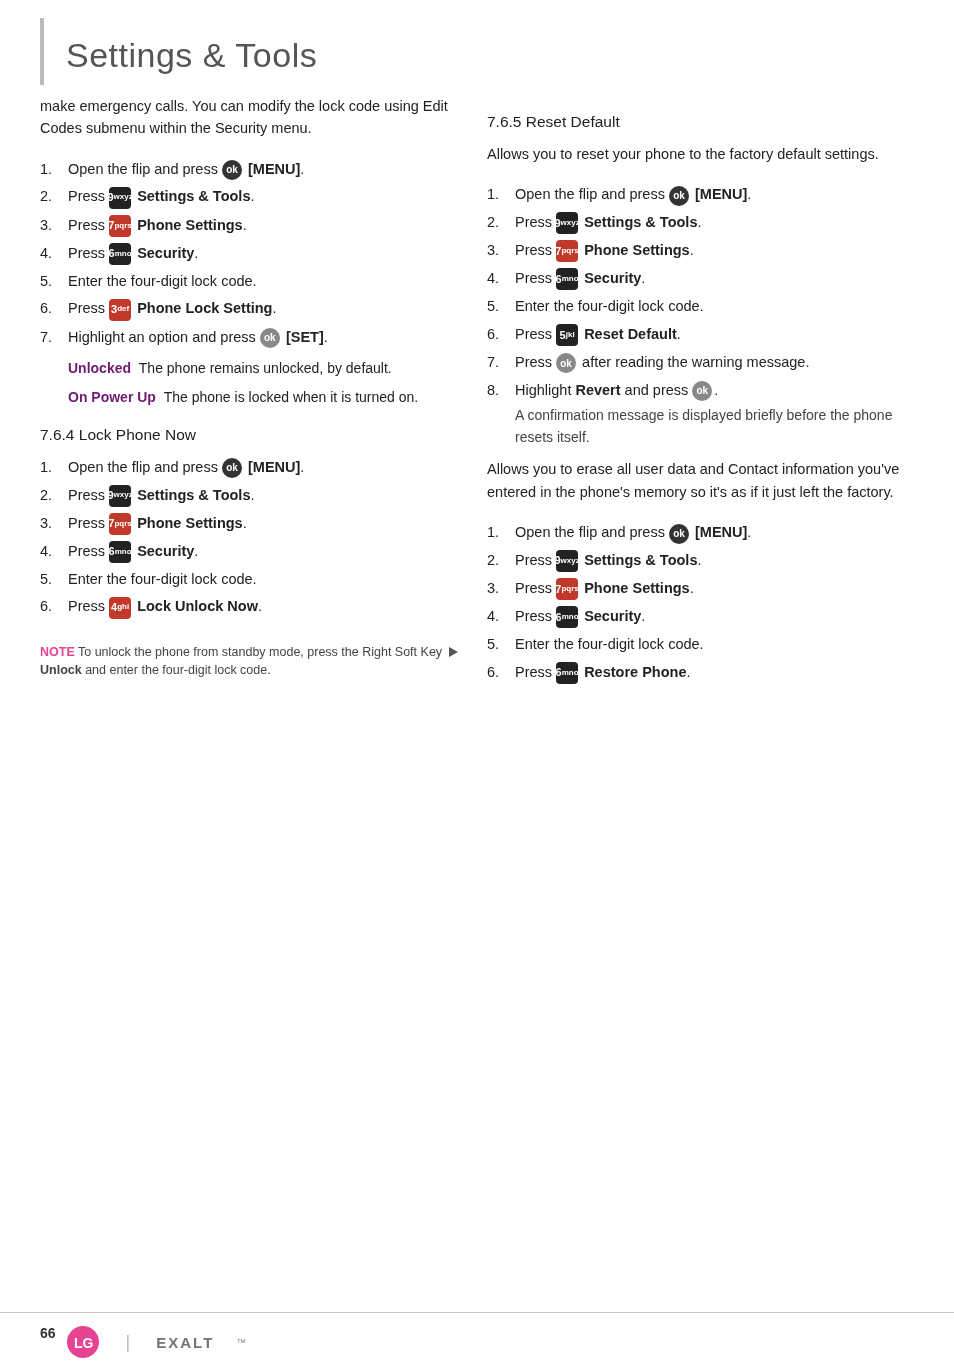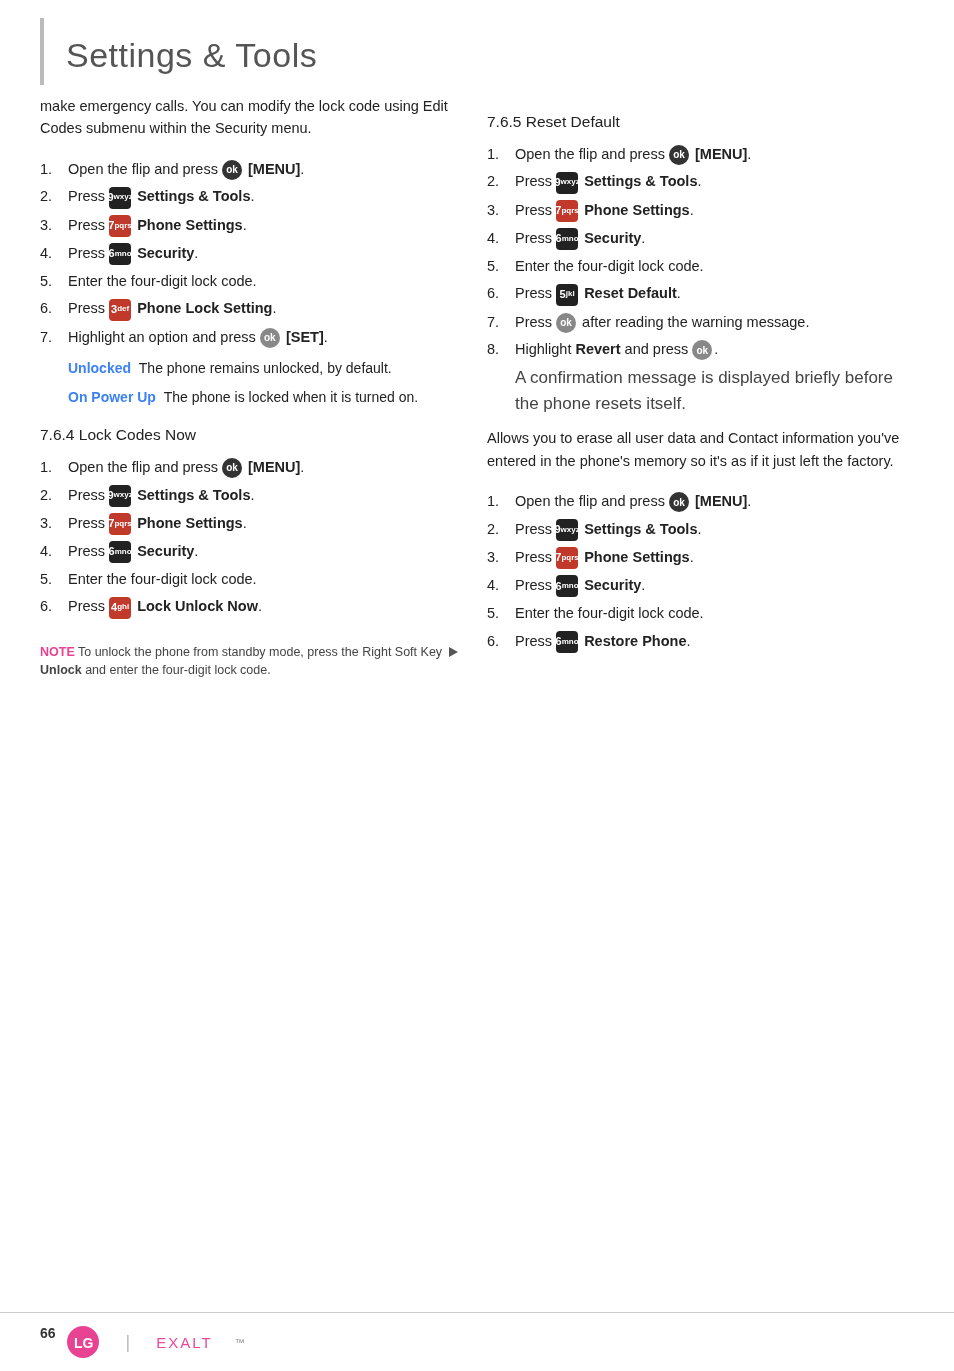--- a/index.html
+++ b/index.html
@@ -118,21 +118,21 @@
       height: 20px;
       border-radius: 50%;
       background: #333;
       color: #fff;
       font-size: 10px;
       font-weight: bold;
       vertical-align: middle;
       margin-right: 2px;
     }
     .option-label {
-      color: #3b82f6;
+      color: #701a75;
       font-weight: bold;
     }
     .option-item {
       margin-bottom: 8px;
       padding-left: 28px;
       font-size: 14px;
       line-height: 1.5;
     }
     .note-box {
       font-size: 12.5px;
@@ -159,31 +159,31 @@
       color: #333;
       font-weight: bold;
     }
     .footer-logo {
       display: flex;
       align-items: center;
       gap: 22px;
     }
     .exalt-text {
       font-size: 15px;
-      font-weight: normal;
+      font-weight: bold;
       letter-spacing: 2px;
-      color: #ec4899;
+      color: #737373;
     }
     .divider-pipe {
       color: #bbb;
       font-size: 18px;
       margin: 0 4px;
     }
     li .sub-note {
-      font-size: 17px;
+      font-size: 14px;
       color: #444;
       margin-top: 4px;
       padding-left: 0;
     }
   </style>
 </head>
 <body>
 
 <div class="page">
 
@@ -228,21 +228,21 @@
         </li>
       </ol>
 
       <div class="option-item">
         <span class="option-label">Unlocked</span>&nbsp;&nbsp;<span>The phone remains unlocked, by default.</span>
       </div>
       <div class="option-item">
         <span class="option-label">On Power Up</span>&nbsp;&nbsp;<span>The phone is locked when it is turned on.</span>
       </div>
 
-      <div class="section-title">7.6.4 Lock Codes Now</div>
+      <div class="section-title">7.6.4 Lock Phone Now</div>
 
       <ol>
         <li>
           <span class="li-num">1.</span>
           Open the flip and press <span class="ok-circle-dark">ok</span> <strong>[MENU]</strong>.
         </li>
         <li>
           <span class="li-num">2.</span>
           Press <span class="badge badge-9">9<sub style="font-size:8px">wxyz</sub></span> <strong>Settings &amp; Tools</strong>.
         </li>
@@ -270,20 +270,21 @@
         <span style="display:inline-block;width:0;height:0;border-top:5px solid transparent;border-bottom:5px solid transparent;border-left:9px solid #555;vertical-align:middle;margin:0 3px;"></span>
         <span><strong>Unlock</strong> and enter the four-digit lock code.</span>
       </div>
 
     </div>
 
     <div class="right-col">
 
       <div class="section-title">7.6.5 Reset Default</div>
 
+      <p class="intro-text">Allows you to reset your phone to the factory default settings.</p>
 
       <ol>
         <li>
           <span class="li-num">1.</span>
           Open the flip and press <span class="ok-circle-dark">ok</span> <strong>[MENU]</strong>.
         </li>
         <li>
           <span class="li-num">2.</span>
           Press <span class="badge badge-9">9<sub style="font-size:8px">wxyz</sub></span> <strong>Settings &amp; Tools</strong>.
         </li>

